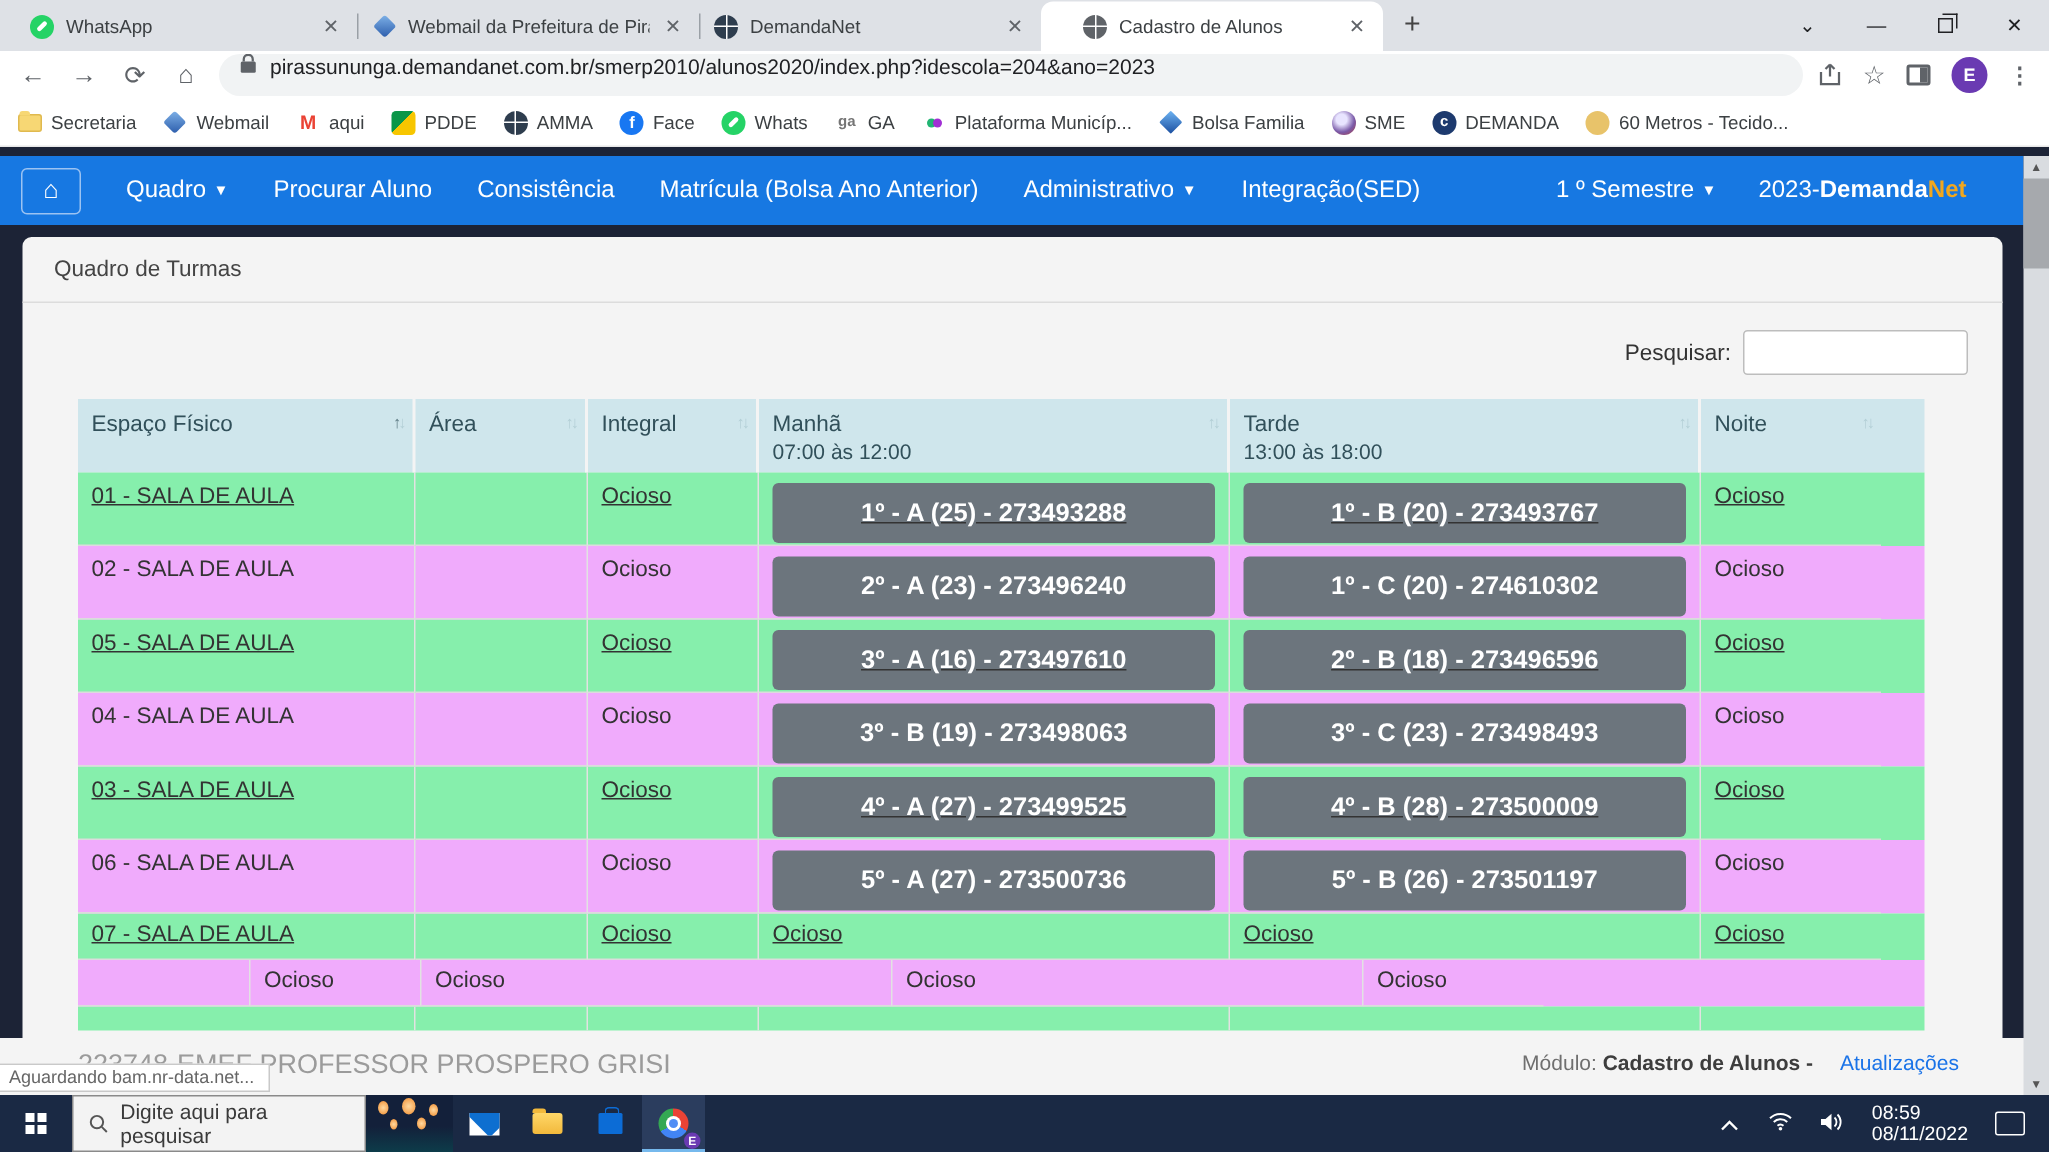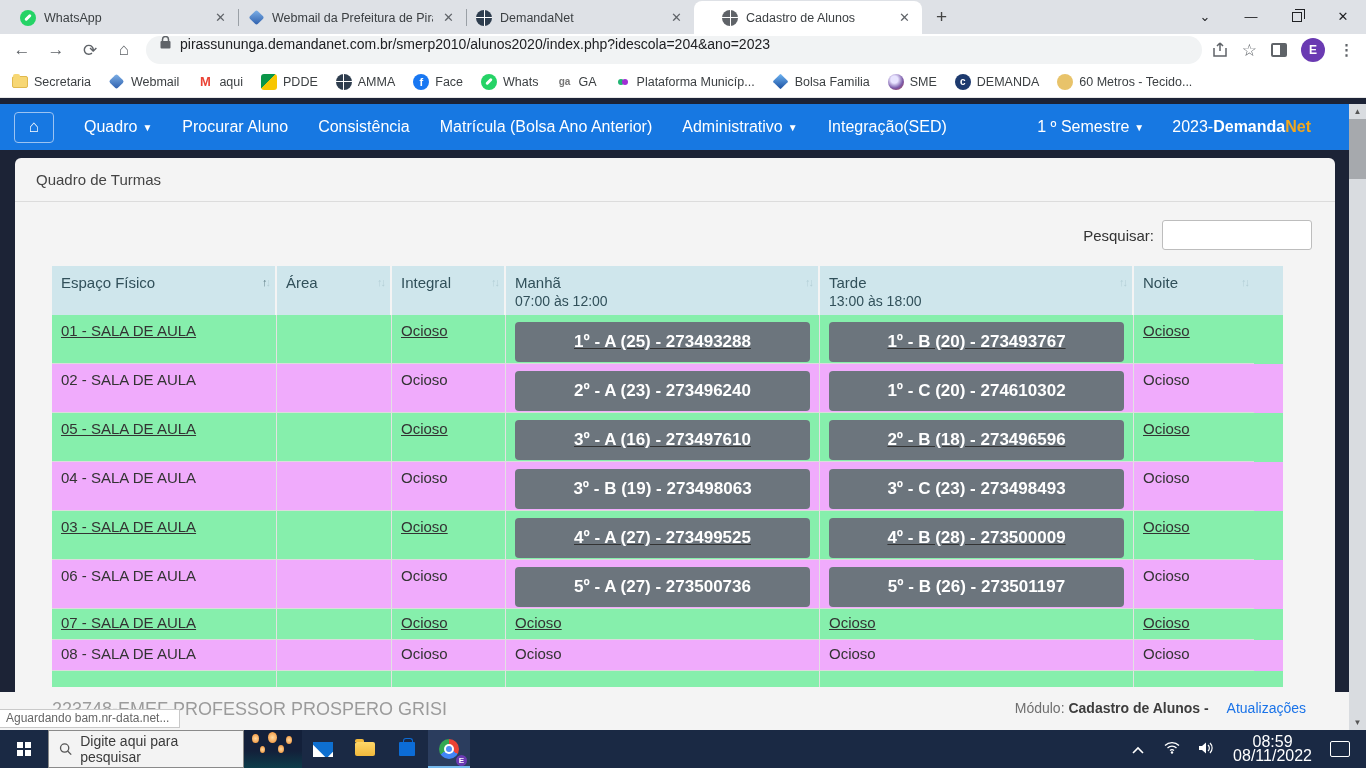--- a/index.html
+++ b/index.html
@@ -112,21 +112,21 @@
   .folder-ico { width:20px; height:14px; background:linear-gradient(#ffd768,#f2b93c); border-radius:2px; position:relative; }
   .folder-ico::before { content:""; position:absolute; top:-3px; left:0; width:9px; height:3px; background:#f2b93c; border-radius:2px 2px 0 0; }
   .store-ico { width:16px; height:14px; background:#0c6cd6; border-radius:1px; position:relative; }
   .store-ico::before { content:""; position:absolute; top:-4px; left:4px; width:8px; height:4px; border:1.5px solid #0c6cd6; border-bottom:none; border-radius:3px 3px 0 0; }
   .chrome-ico { width:20px; height:20px; border-radius:50%; background:conic-gradient(#ea4335 0 33%,#4285f4 33% 66%,#34a853 66% 100%); position:relative; }
   .chrome-ico::before { content:""; position:absolute; inset:5px; background:#fff; border-radius:50%; }
   .chrome-ico::after { content:""; position:absolute; inset:7px; background:#4f8df5; border-radius:50%; }
   .chrome-badge { position:absolute; right:3px; bottom:2px; width:11px; height:11px; border-radius:50%; background:#6a3ab2; color:#fff; font-size:8px; font-weight:bold; display:flex; align-items:center; justify-content:center; }
   .tray { margin-left:auto; display:flex; align-items:center; gap:4px; padding-right:8px; }
   .tray-ico { width:30px; text-align:center; font-size:13px; color:#fff; }
-  .clock { text-align:center; font-size:16px; line-height:14px; padding:0 8px; }
+  .clock { text-align:left; font-size:13px; line-height:14px; padding:0 8px; }
   .notif-ico { width:20px; height:16px; border:1.5px solid #fff; border-radius:2px; margin:0 8px 0 6px; }
 </style>
 </head>
 <body>
 
 <div class="tabbar">
   <div class="tab">
     <span class="favicon fav-whatsapp">
         <i class="fav-phone"></i>
       </span>
@@ -362,21 +362,20 @@
       <div class="tr row-odd row-short">
         <div class="td c1">07 - SALA DE AULA</div>
         <div class="td c2"></div>
         <div class="td c3">Ocioso</div>
         <div class="td c4">Ocioso</div>
         <div class="td c5">Ocioso</div>
         <div class="td c6">Ocioso</div>
       </div>
 
       <div class="tr row-even row-short">
-        <div class="td c1">08 - SALA DE AULA</div>
         <div class="td c2"></div>
         <div class="td c3">Ocioso</div>
         <div class="td c4">Ocioso</div>
         <div class="td c5">Ocioso</div>
         <div class="td c6">Ocioso</div>
       </div>
 
       <div class="tr row-odd row-sliver">
         <div class="td c1"></div>
           <div class="td c2"></div>

